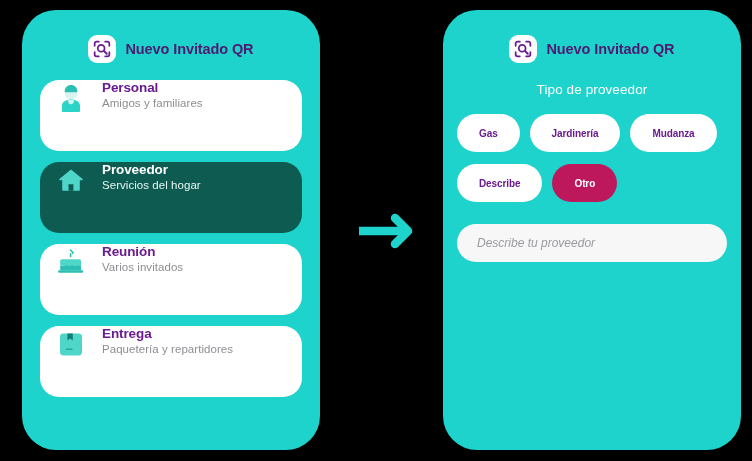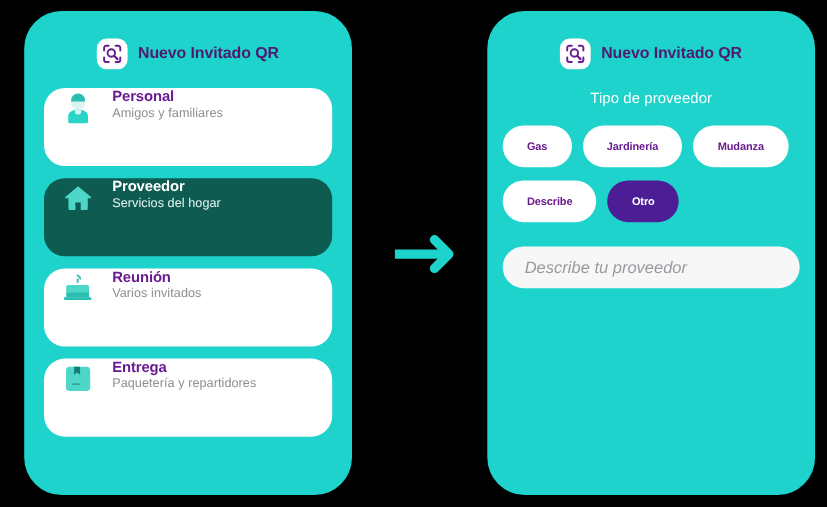--- a/index.html
+++ b/index.html
@@ -119,34 +119,34 @@
     height: 38px;
     padding: 0 22px;
     display: inline-flex;
     align-items: center;
     justify-content: center;
     font-size: 10px;
     font-weight: bold;
     letter-spacing: -0.1px;
     white-space: nowrap;
   }
-  .chip.selected { background: #4c1d95; color: #FFFFFF; }
+  .chip.selected { background: #be185d; color: #FFFFFF; }
 
   
   .input-wrap { padding: 0 14px; margin-top: 22px; }
   .text-input {
     width: 100%;
     height: 38px;
     border: none;
     outline: none;
     border-radius: 20px;
     background: #F7F7F7;
     padding: 0 20px;
     font-family: "Liberation Sans", sans-serif;
-    font-size: 15px;
+    font-size: 12px;
     font-style: italic;
     color: #3A3A3C;
   }
   .text-input::placeholder {
     color: #9A9AA0;
     font-style: italic;
   }
 </style>
 </head>
 <body>

